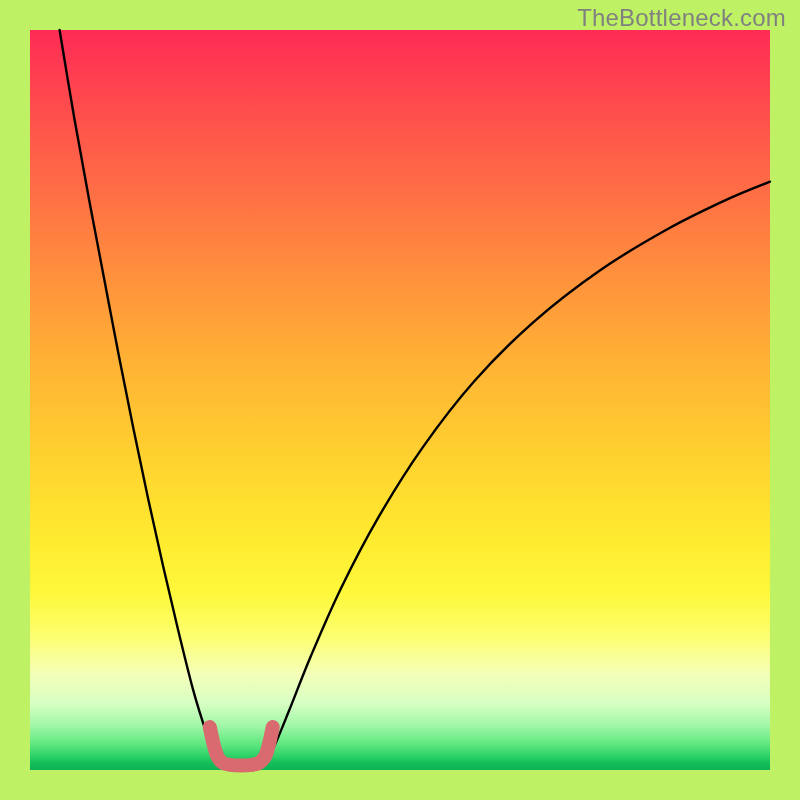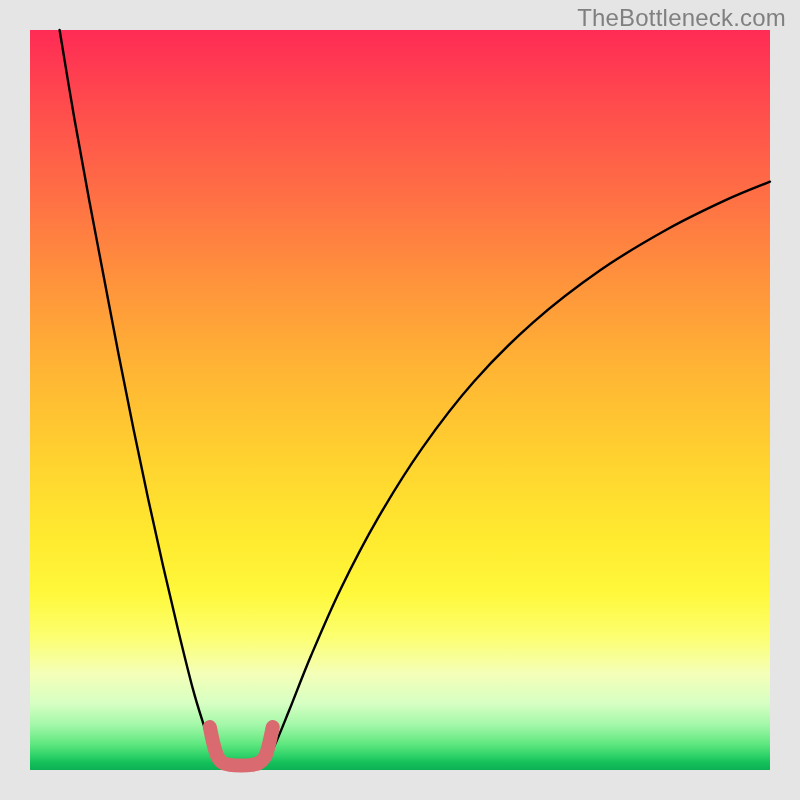--- a/index.html
+++ b/index.html
@@ -1,21 +1,21 @@
 <!DOCTYPE html>
 <html><head>
 <meta charset="utf-8">
 <style>
   * { margin: 0; padding: 0; box-sizing: border-box; }
   html, body { width: 800px; height: 800px; overflow: hidden; background: #000; font-family: Arial, Helvetica, sans-serif; }
   .stage {
     position: relative;
     width: 800px;
     height: 800px;
-    background: #e5e5e5;
+    background: #bef264;
   }
   .attribution {
     position: absolute;
     top: 4px;
     right: 14px;
     color: #808080;
     font-size: 24px;
     font-weight: 400;
     letter-spacing: 0.2px;
     z-index: 20;

